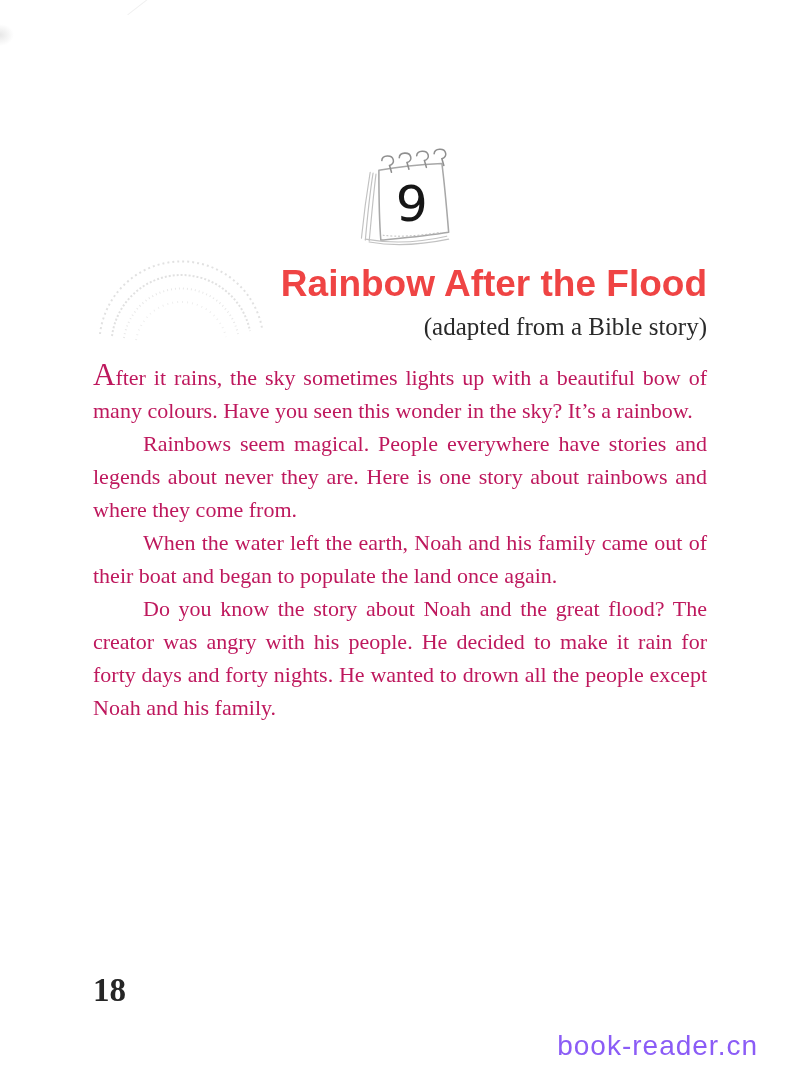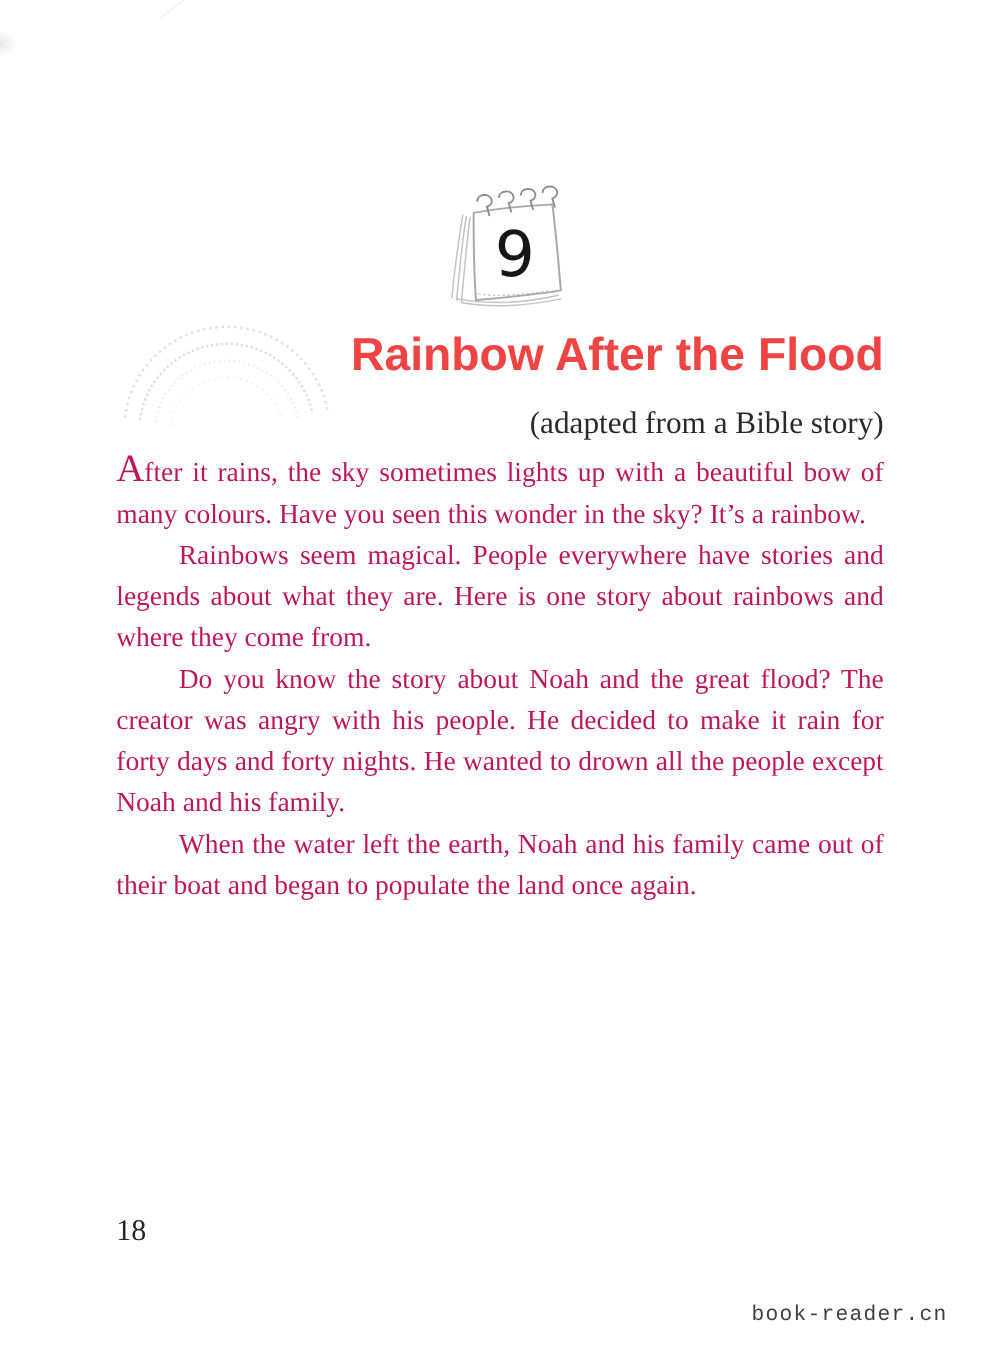--- a/index.html
+++ b/index.html
@@ -50,49 +50,50 @@
     font-size: 37px;
     letter-spacing: 0px;
     color: #ef4444;
     line-height: 1.1;
     white-space: nowrap;
   }
   .subtitle {
     font-family: "Liberation Serif", serif;
     font-size: 25px;
     color: #2a2a2a;
-    margin-top: 20px;
+    margin-top: 8px;
     white-space: nowrap;
   }
 
   
   .body-text {
     position: absolute; left: 93px; top: 359px; width: 614px;
     font-size: 22px; line-height: 33px;
     text-align: justify;
     color: #be185d;
   }
   .para { margin: 0; }
   .para.indent { text-indent: 50px; }
   .initial {
     font-size: 31px;
     line-height: 1;
   }
 
   .page-number {
     position: absolute; left: 93px; top: 972px;
-    font-size: 24px; color: #262626;
+    font-size: 33px; color: #262626;
     font-family: "Liberation Serif", serif;
+    font-weight: bold;
   }
 
   .watermark {
     position: absolute; right: 42px; bottom: 15px;
-    font-family: Liberation Mono, monospace;
-    font-size: 17px; letter-spacing: 1px;
-    color: #404040;
+    font-family: Liberation Sans, sans-serif;
+    font-size: 28px; letter-spacing: 1px;
+    color: #8b5cf6;
   }
 </style>
 </head>
 <body>
 
 <div class="page">
 
   <div class="artifact-corner"></div>
   <div class="artifact-line"></div>
 
@@ -132,22 +133,22 @@
     </svg>
   </div>
 
   <div class="header">
     <div class="title">Rainbow After the Flood</div>
     <div class="subtitle">(adapted from a Bible story)</div>
   </div>
 
   <div class="body-text">
     <p class="para lead"><span class="initial">A</span><span>fter it rains, the sky sometimes lights up with a beautiful bow of many colours. Have you seen this wonder in the sky? It’s a rainbow.</span></p>
-    <p class="para indent">Rainbows seem magical. People everywhere have stories and legends about what they are. Here is one story about rainbows and where they come from.</p>
+    <p class="para indent">Rainbows seem magical. People everywhere have stories and legends about never they are. Here is one story about rainbows and where they come from.</p>
+    <p class="para indent">When the water left the earth, Noah and his family came out of their boat and began to populate the land once again.</p>
     <p class="para indent">Do you know the story about Noah and the great flood? The creator was angry with his people. He decided to make it rain for forty days and forty nights. He wanted to drown all the people except Noah and his family.</p>
-    <p class="para indent">When the water left the earth, Noah and his family came out of their boat and began to populate the land once again.</p>
   </div>
 
   <div class="page-number">18</div>
 
   <div class="watermark">book-reader.cn</div>
 
 </div>
 
 </body></html>

